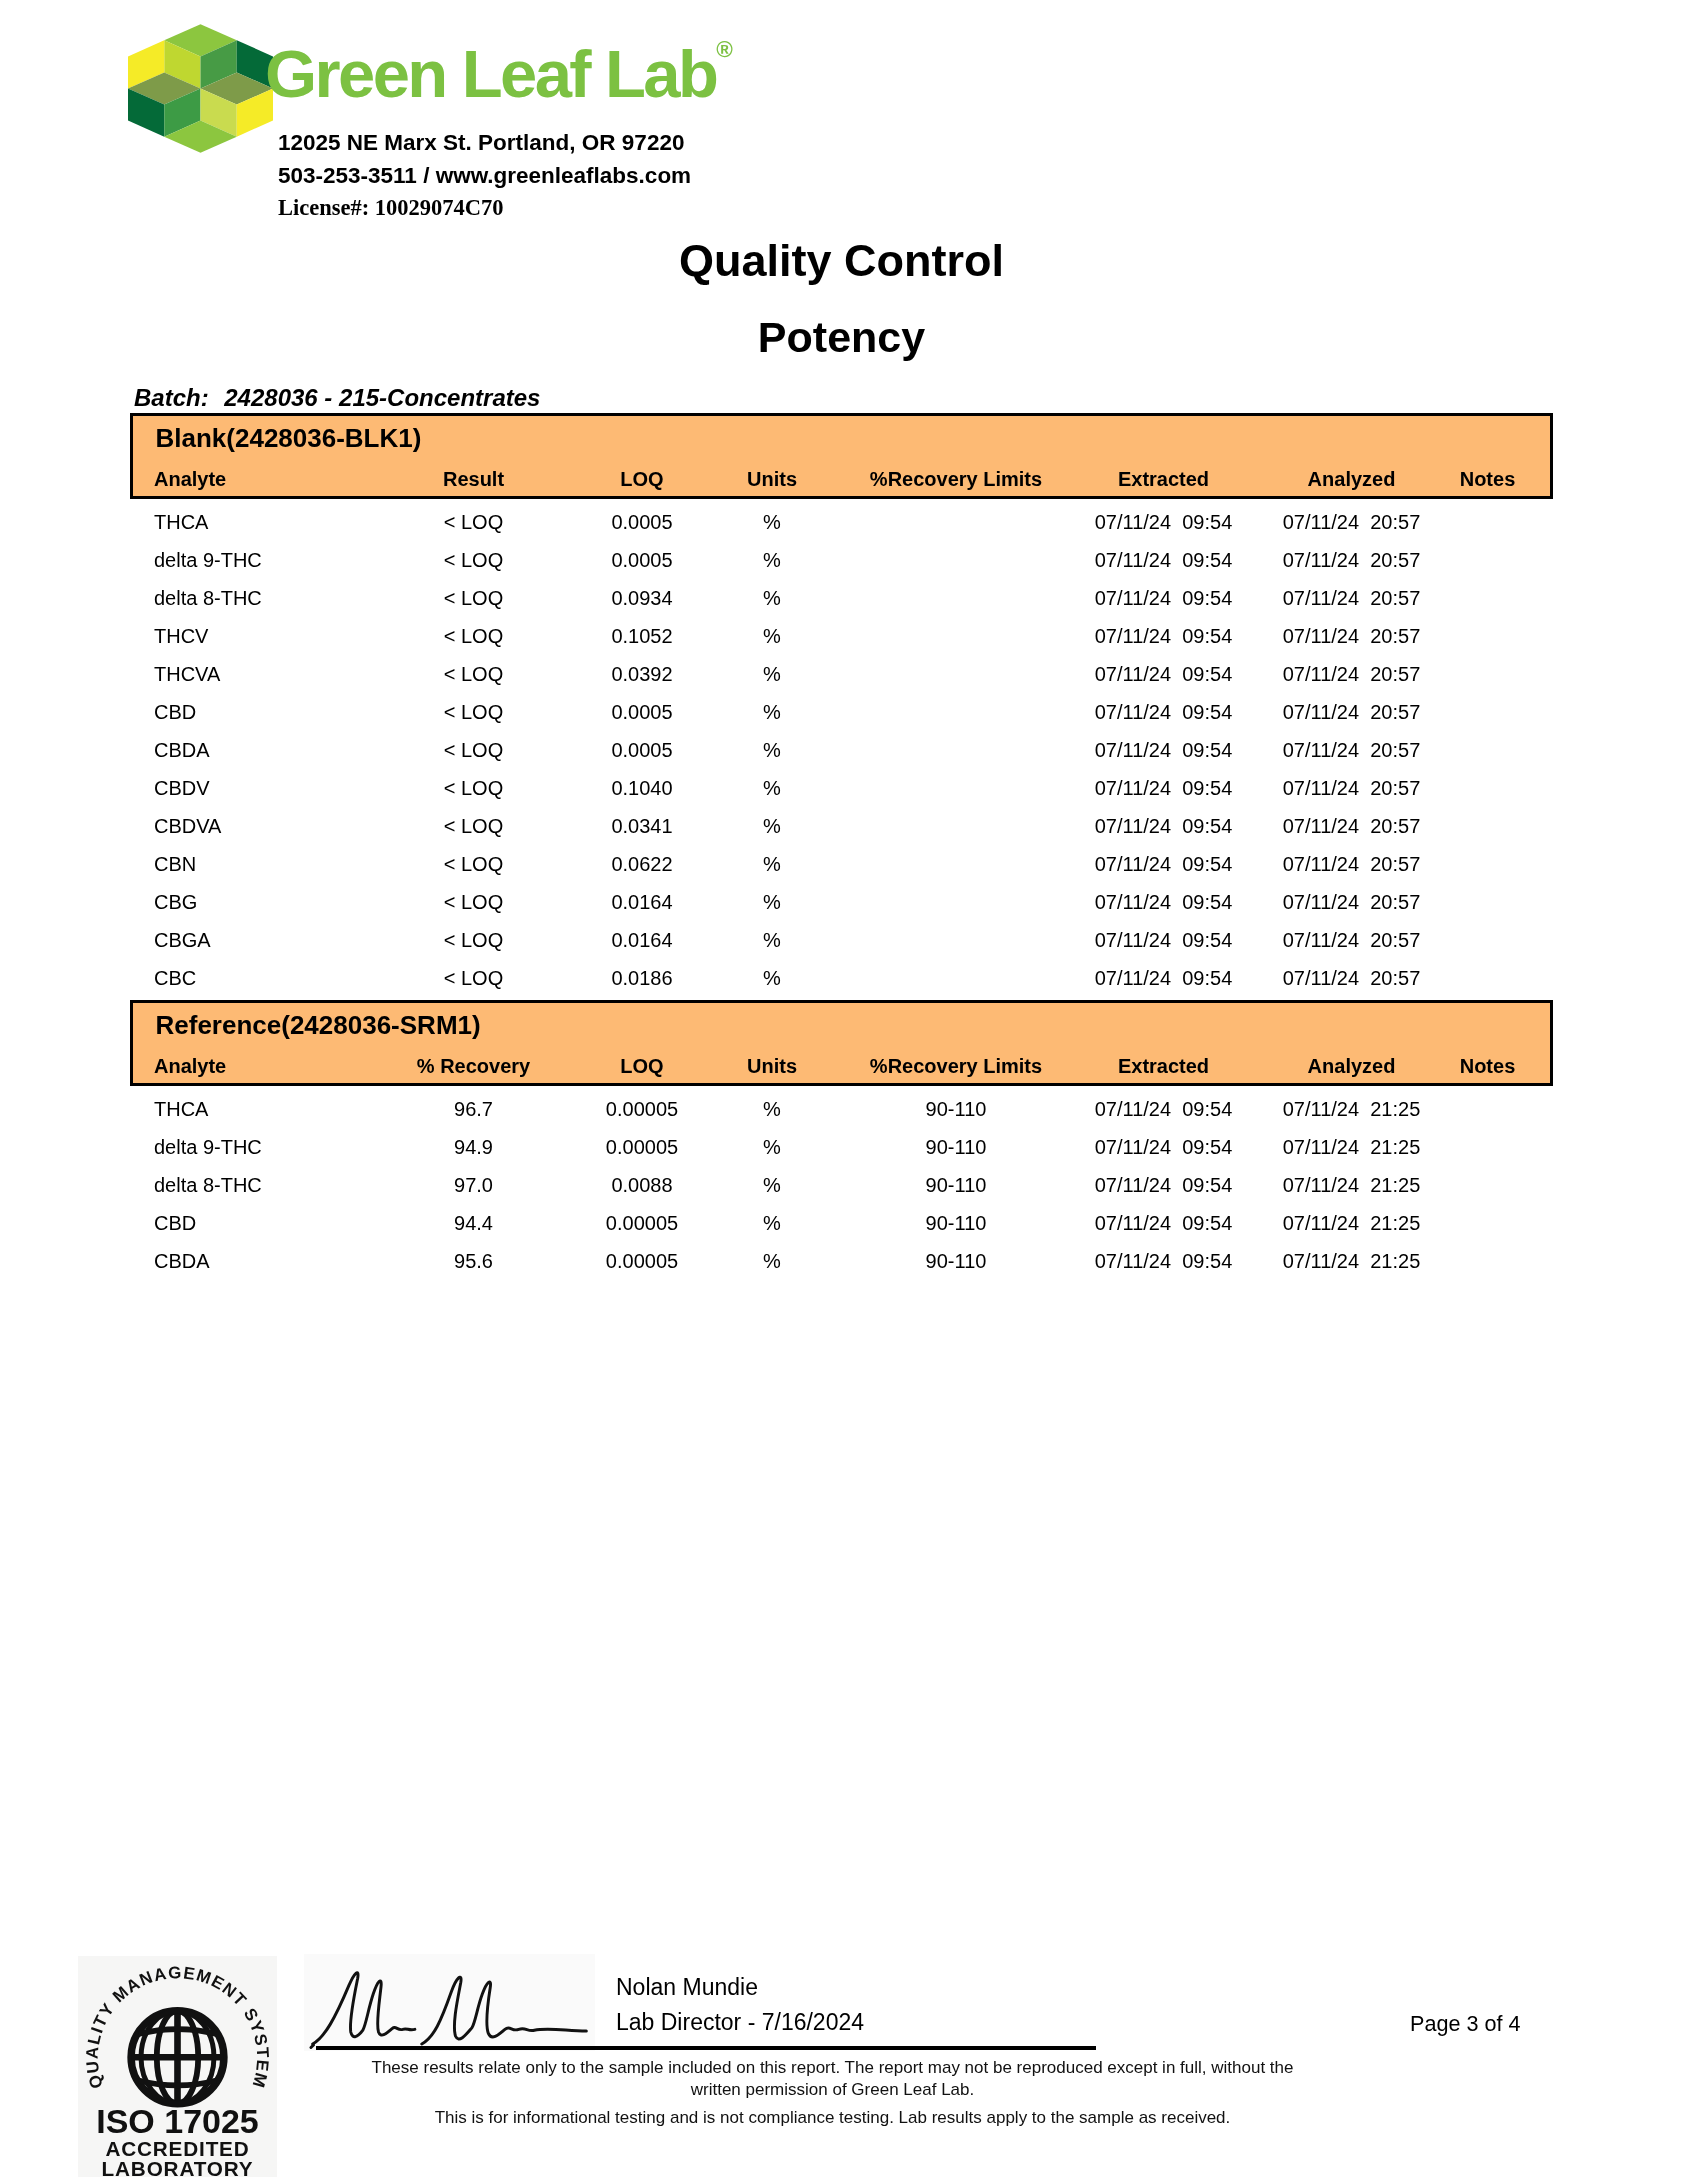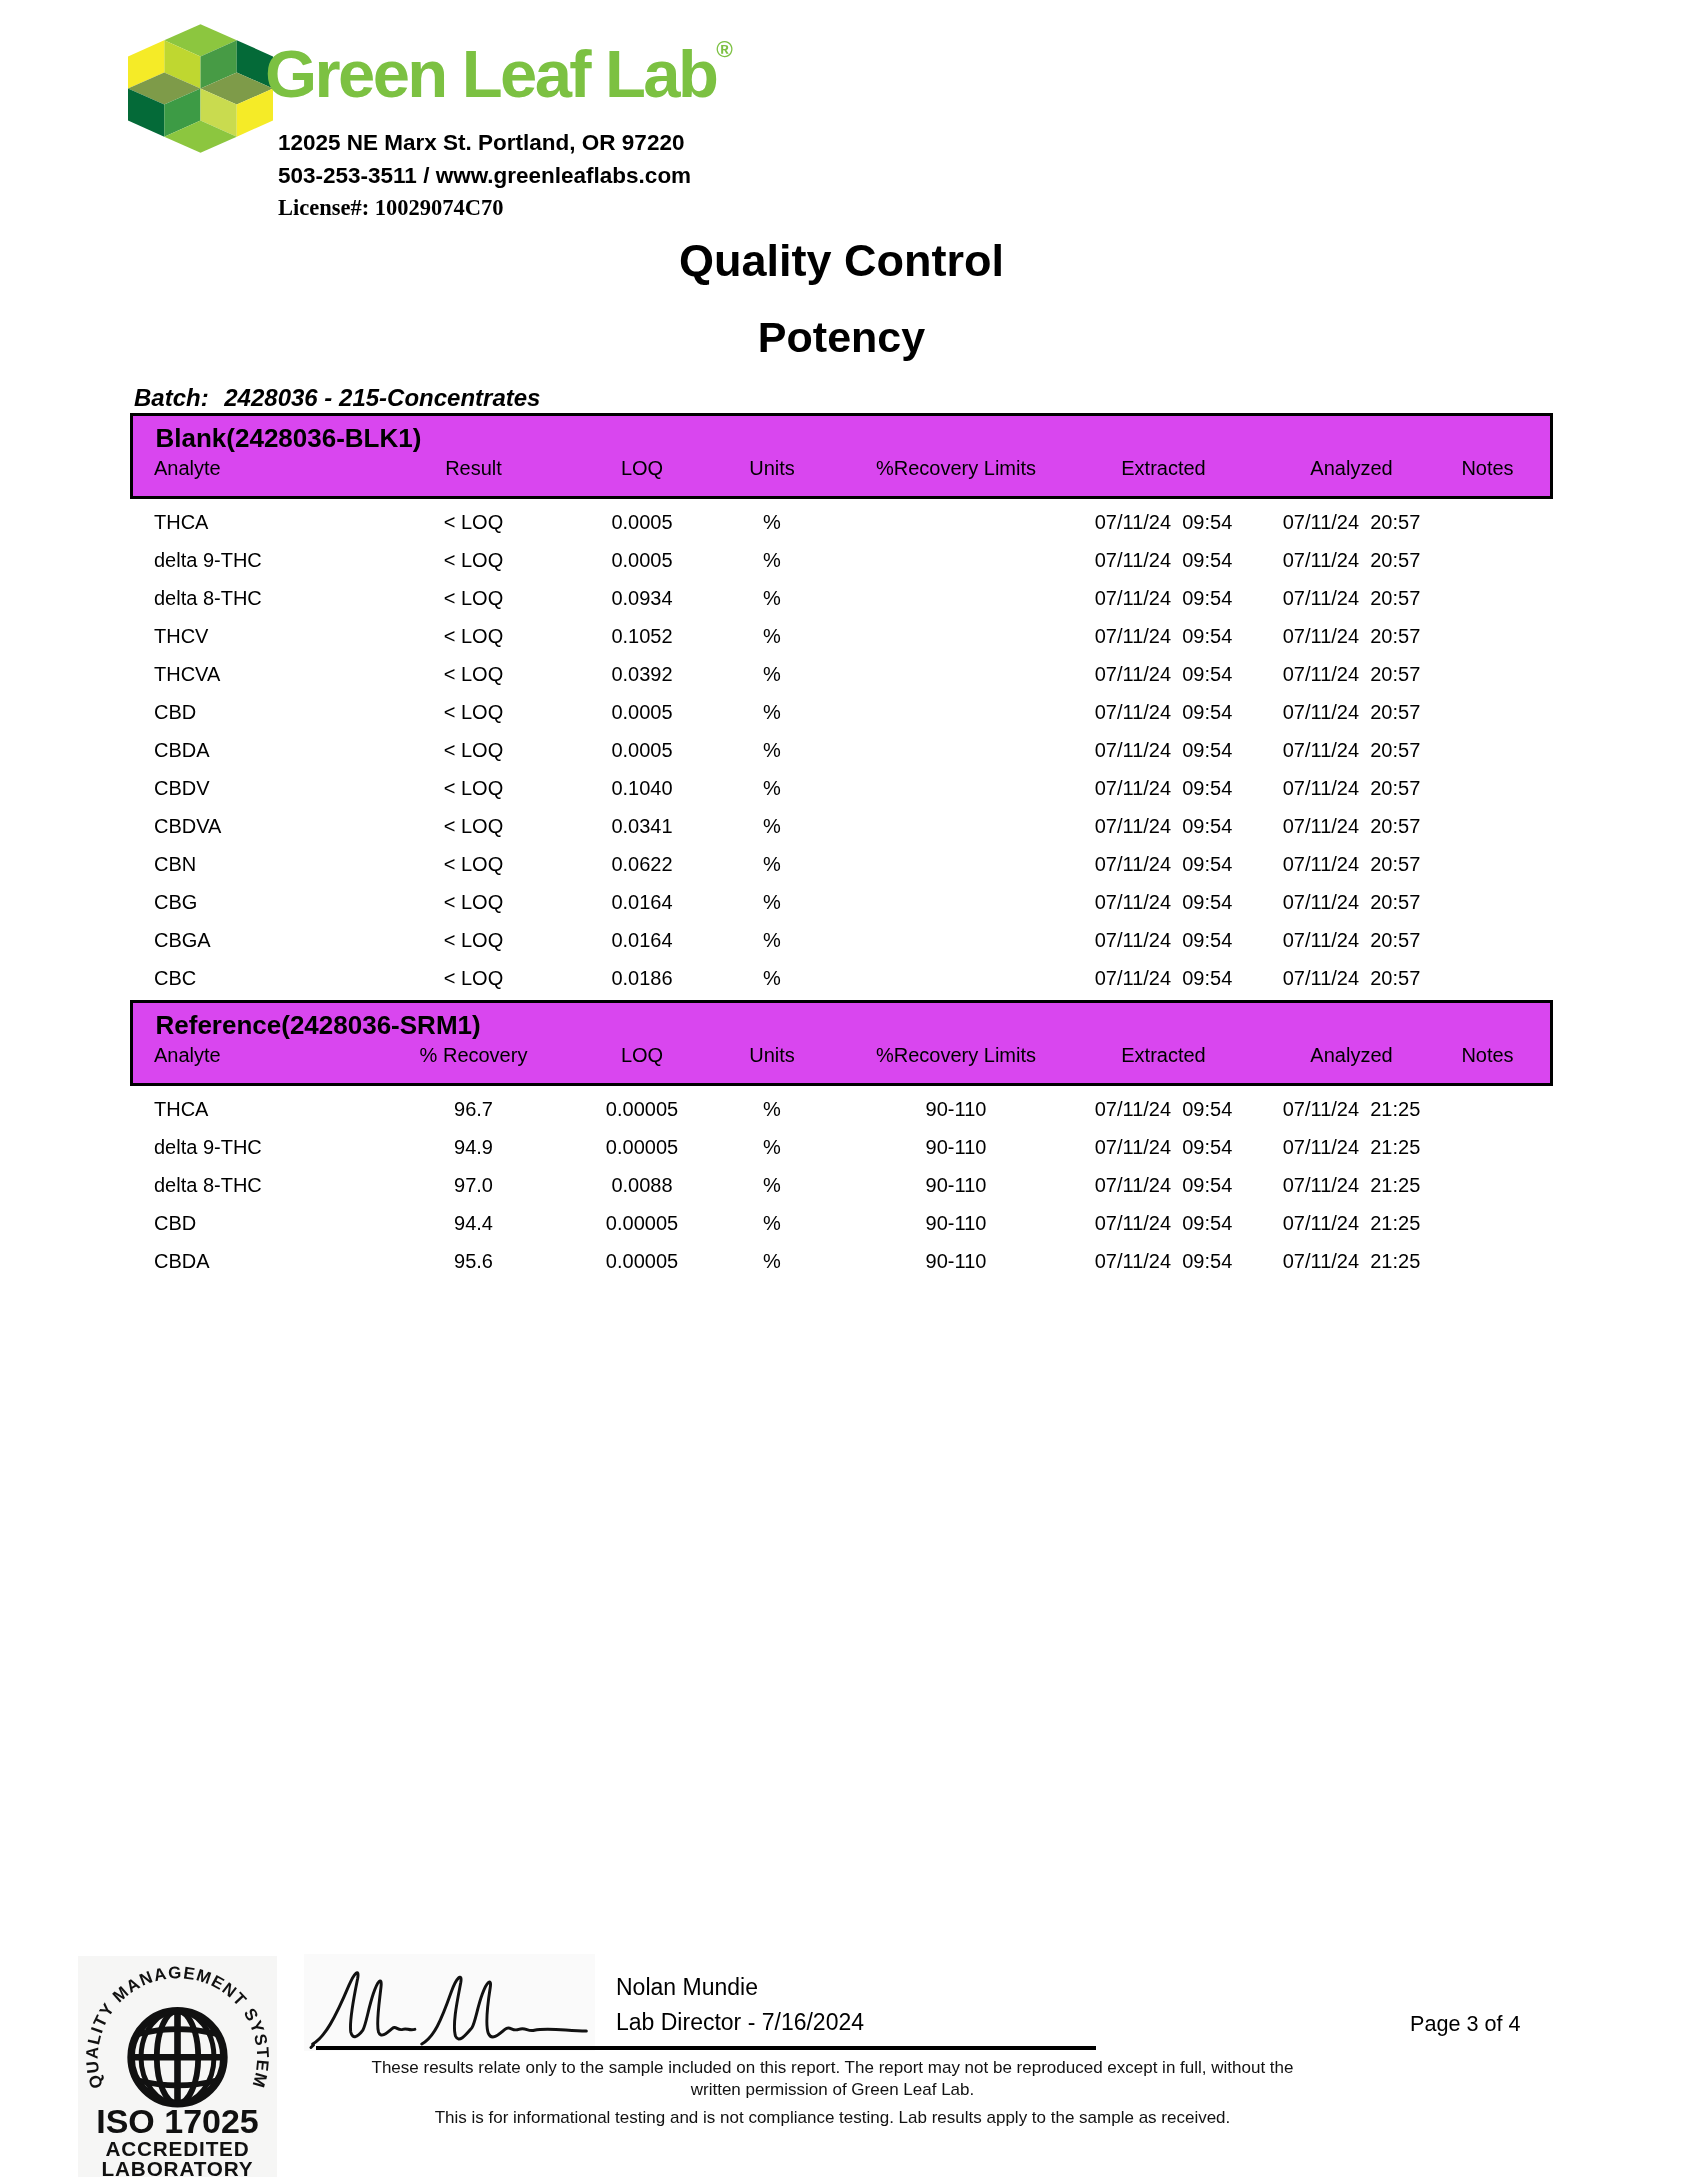--- a/index.html
+++ b/index.html
@@ -47,31 +47,31 @@
   }
   .batch-line {
     position:absolute; left:134px; top:384px;
     font-size:24px; font-weight:bold; font-style:italic; white-space:nowrap;
   }
   .batch-line .bval { margin-left:15.6px;margin-top:16px; }
 
   
   .tbox {
     position:absolute; left:130px; width:1423px; height:86px;
-    border:3.5px solid #000; background:#d946ef; padding-top:7px;
+    border:3.5px solid #000; background:#fdba74; padding-top:7px;
   }
   .tbox .ttitle {
     padding-left:22.5px; font-size:26px; font-weight:bold; letter-spacing:0;
   }
   .thead, .trow {
     display:grid;
     grid-template-columns:211px 259px 78px 182px 186px 229px 147px 125px;
     align-items:center;
   }
-  .thead { margin-top:3px; font-weight:normal; font-size:20px; }
+  .thead { margin-top:14px; font-weight:bold; font-size:20px; }
   .thead .c, .trow .c { text-align:center; white-space:pre; }
   .thead .c:first-child, .trow .c:first-child { text-align:left; padding-left:21px; }
   .rows { position:absolute; left:133px; width:1416px; }
   .trow { height:38px; font-size:20px; }
 
   #blank-box { top:413px; }
   #blank-rows { top:503px; }
   #ref-box { top:1000px; }
   #ref-rows { top:1090px; }
 

